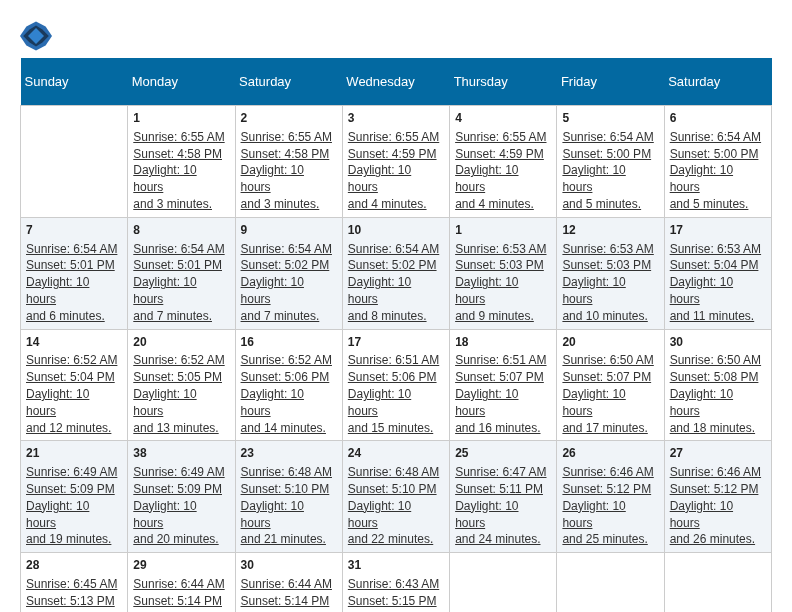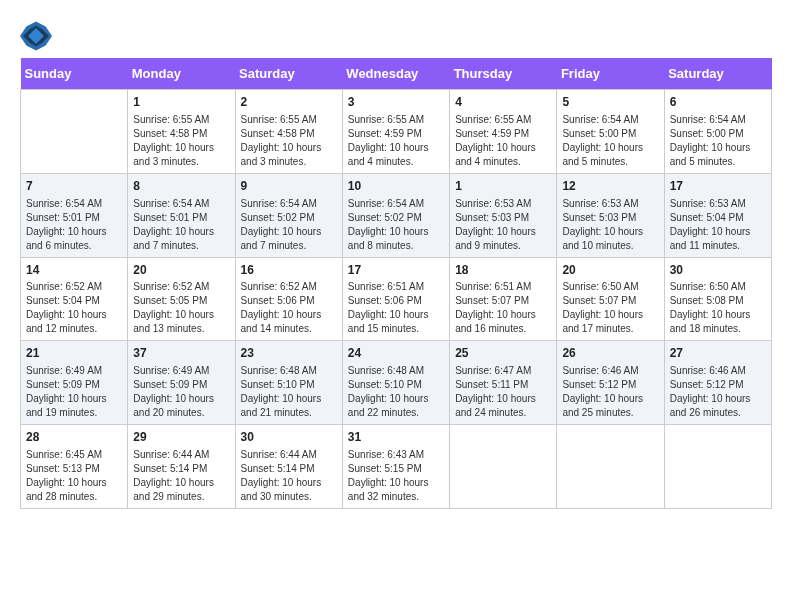--- a/index.html
+++ b/index.html
@@ -47,48 +47,49 @@
       font-size: 16px;
       color: #333;
       margin-top: 2px;
     }
     table {
       width: 100%;
       border-collapse: collapse;
       font-size: 11px;
     }
     thead tr th {
-      background-color: #8b5cf6;
+      background-color: #0369a1;
       color: white;
-      padding: 8px 4px;
+      padding: 16px 4px;
       text-align: left;
       font-size: 13px;
-      font-weight: bold;
+      font-weight: normal;
     }
     tbody tr td {
       border: 1px solid #ccc;
       vertical-align: top;
       padding: 4px 5px;
       width: calc(100% / 7);
       min-height: 80px;
       color: #222;
       line-height: 1.4;
     }
     tbody tr td.empty {
       background: #f9f9f9;
     }
     .day-num {
       font-weight: bold;
       font-size: 12px;
       display: block;
       margin-bottom: 2px;
     }
     .day-info {
-      font-size: 10px;
+      font-size: 12px;
       color: #333;
+      text-decoration: underline;
     }
     tbody tr:nth-child(odd) td {
       background-color: #fff;
     }
     tbody tr:nth-child(even) td {
       background-color: #f0f4f8;
     }
     tbody tr td.empty {
       background-color: inherit;
     }
@@ -276,21 +277,21 @@
       </tr>
       <tr>
         <td>
           <span class="day-num">21</span>
           <div class="day-info" style="white-space: pre-line;">Sunrise: 6:49 AM
 Sunset: 5:09 PM
 Daylight: 10 hours
 and 19 minutes.</div>
         </td>
         <td>
-          <span class="day-num">37</span>
+          <span class="day-num">38</span>
           <div class="day-info" style="white-space: pre-line;">Sunrise: 6:49 AM
 Sunset: 5:09 PM
 Daylight: 10 hours
 and 20 minutes.</div>
         </td>
         <td>
           <span class="day-num">23</span>
           <div class="day-info" style="white-space: pre-line;">Sunrise: 6:48 AM
 Sunset: 5:10 PM
 Daylight: 10 hours

